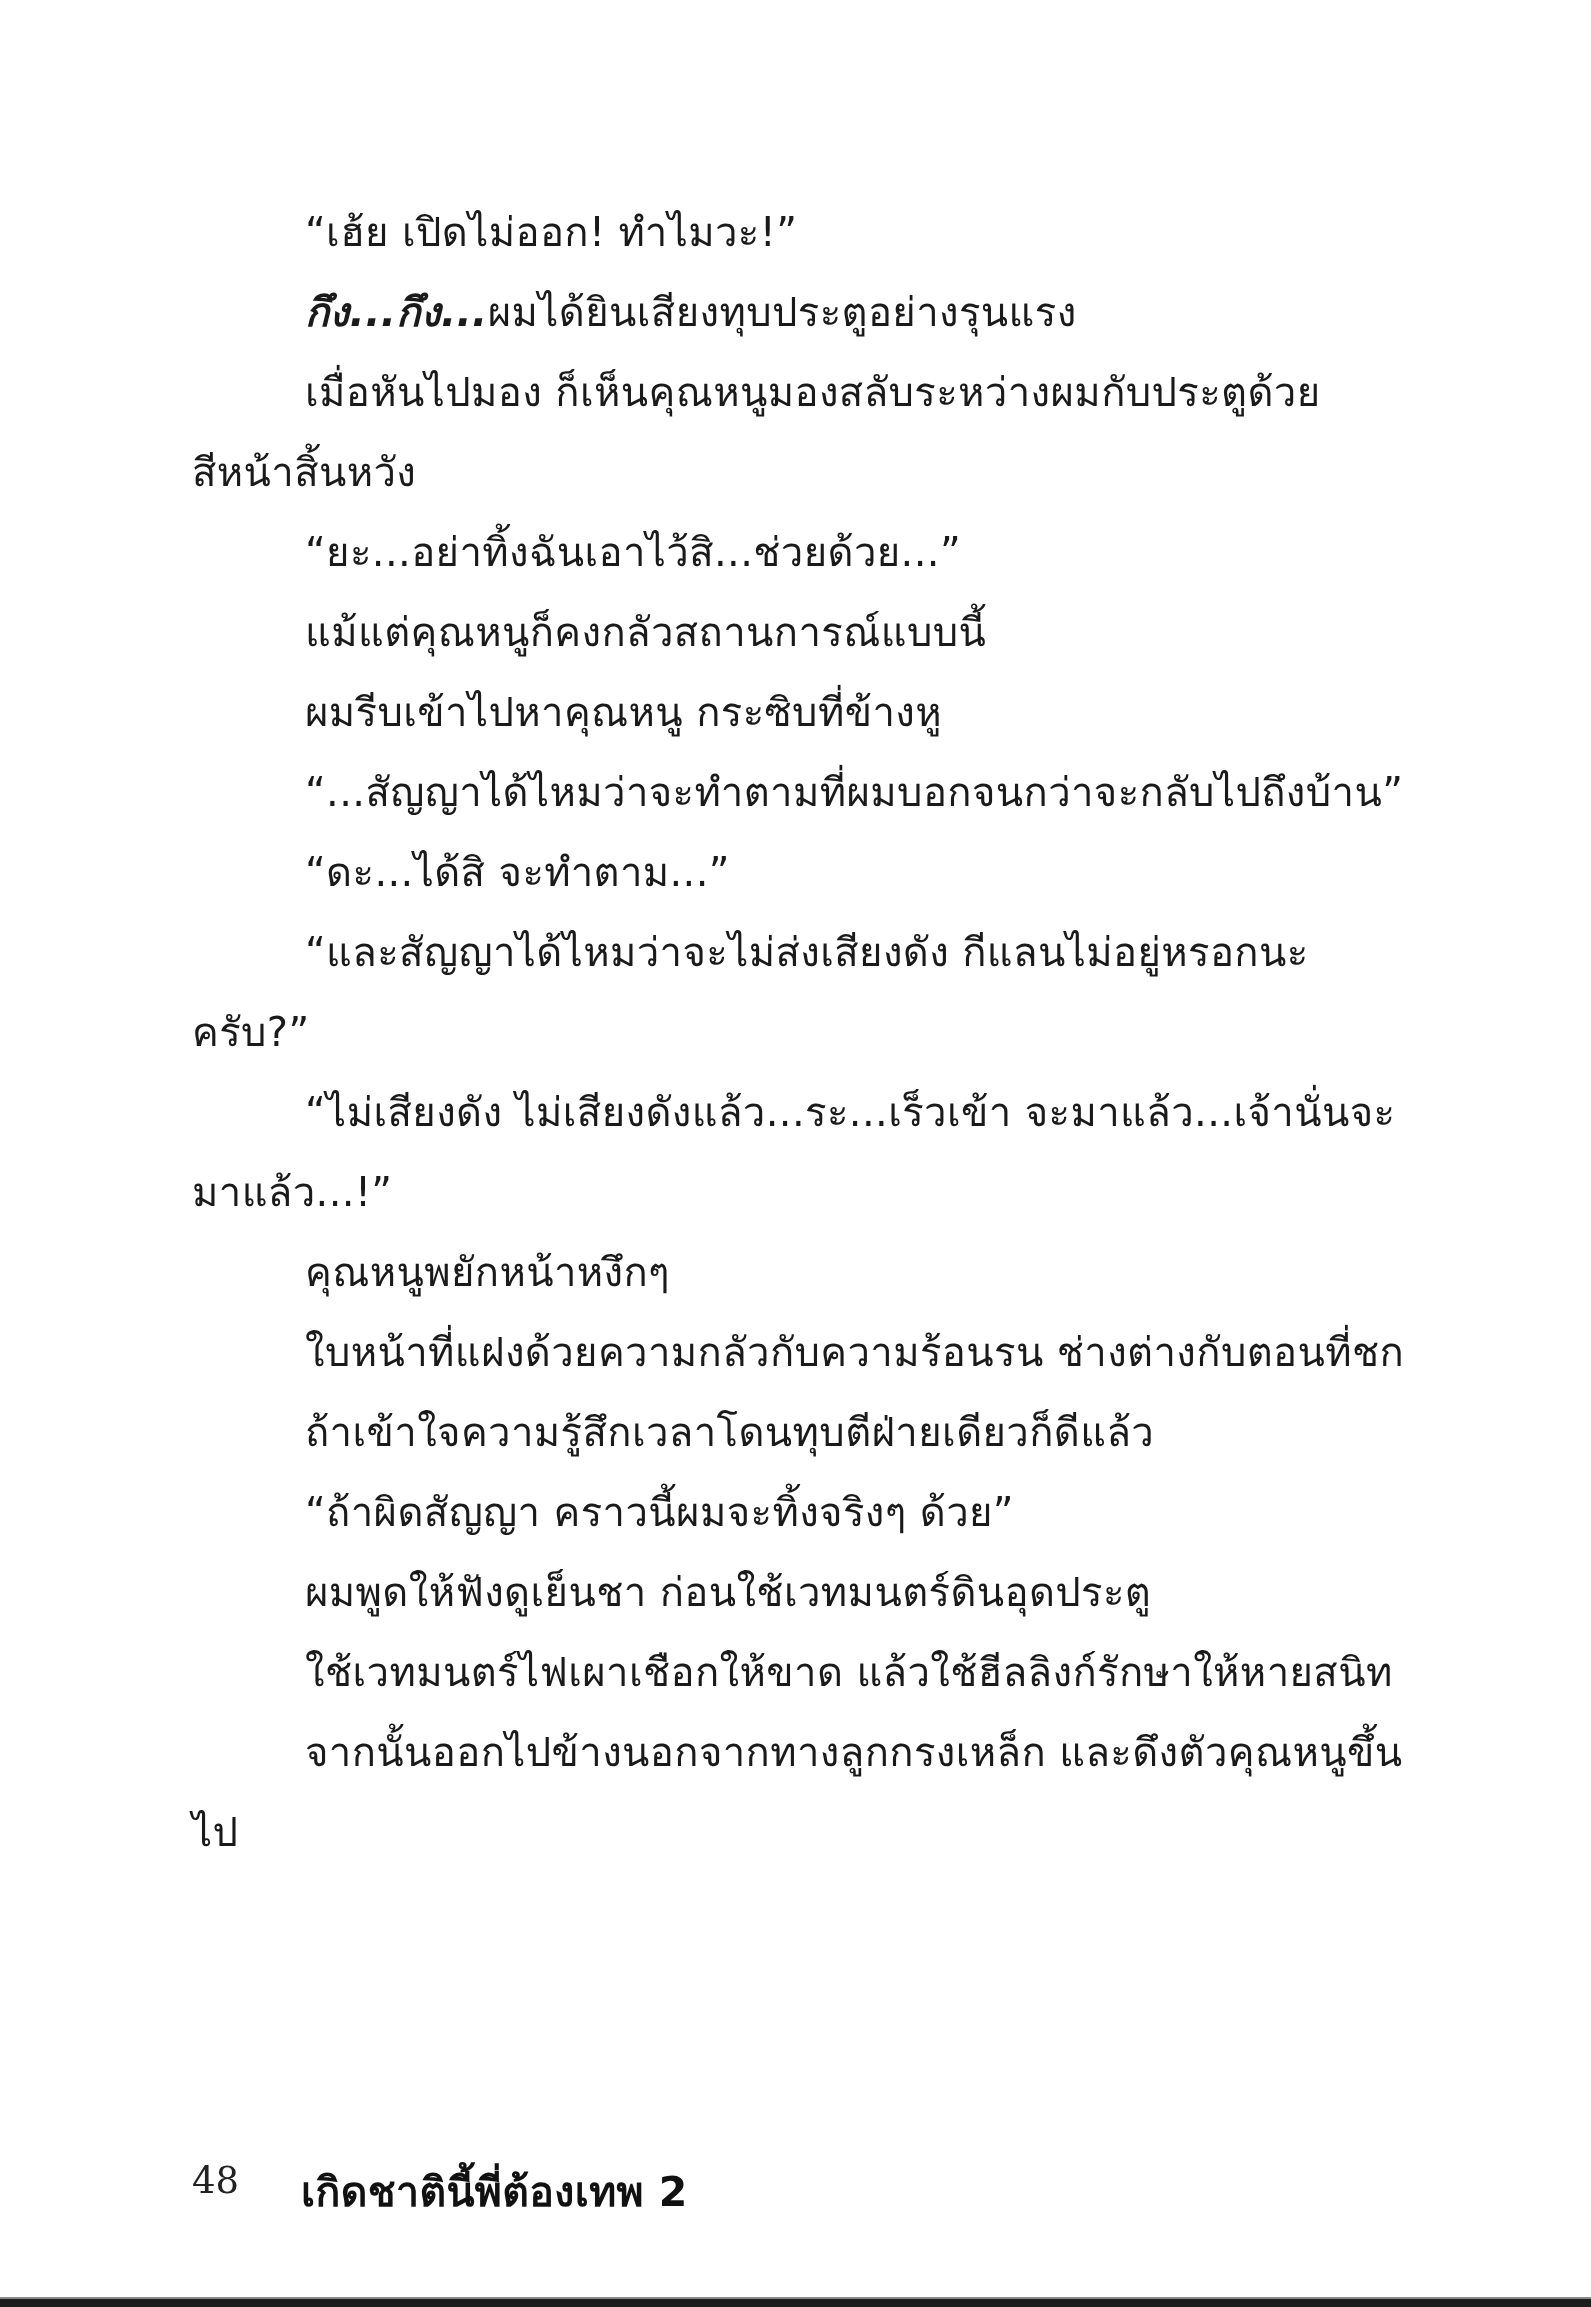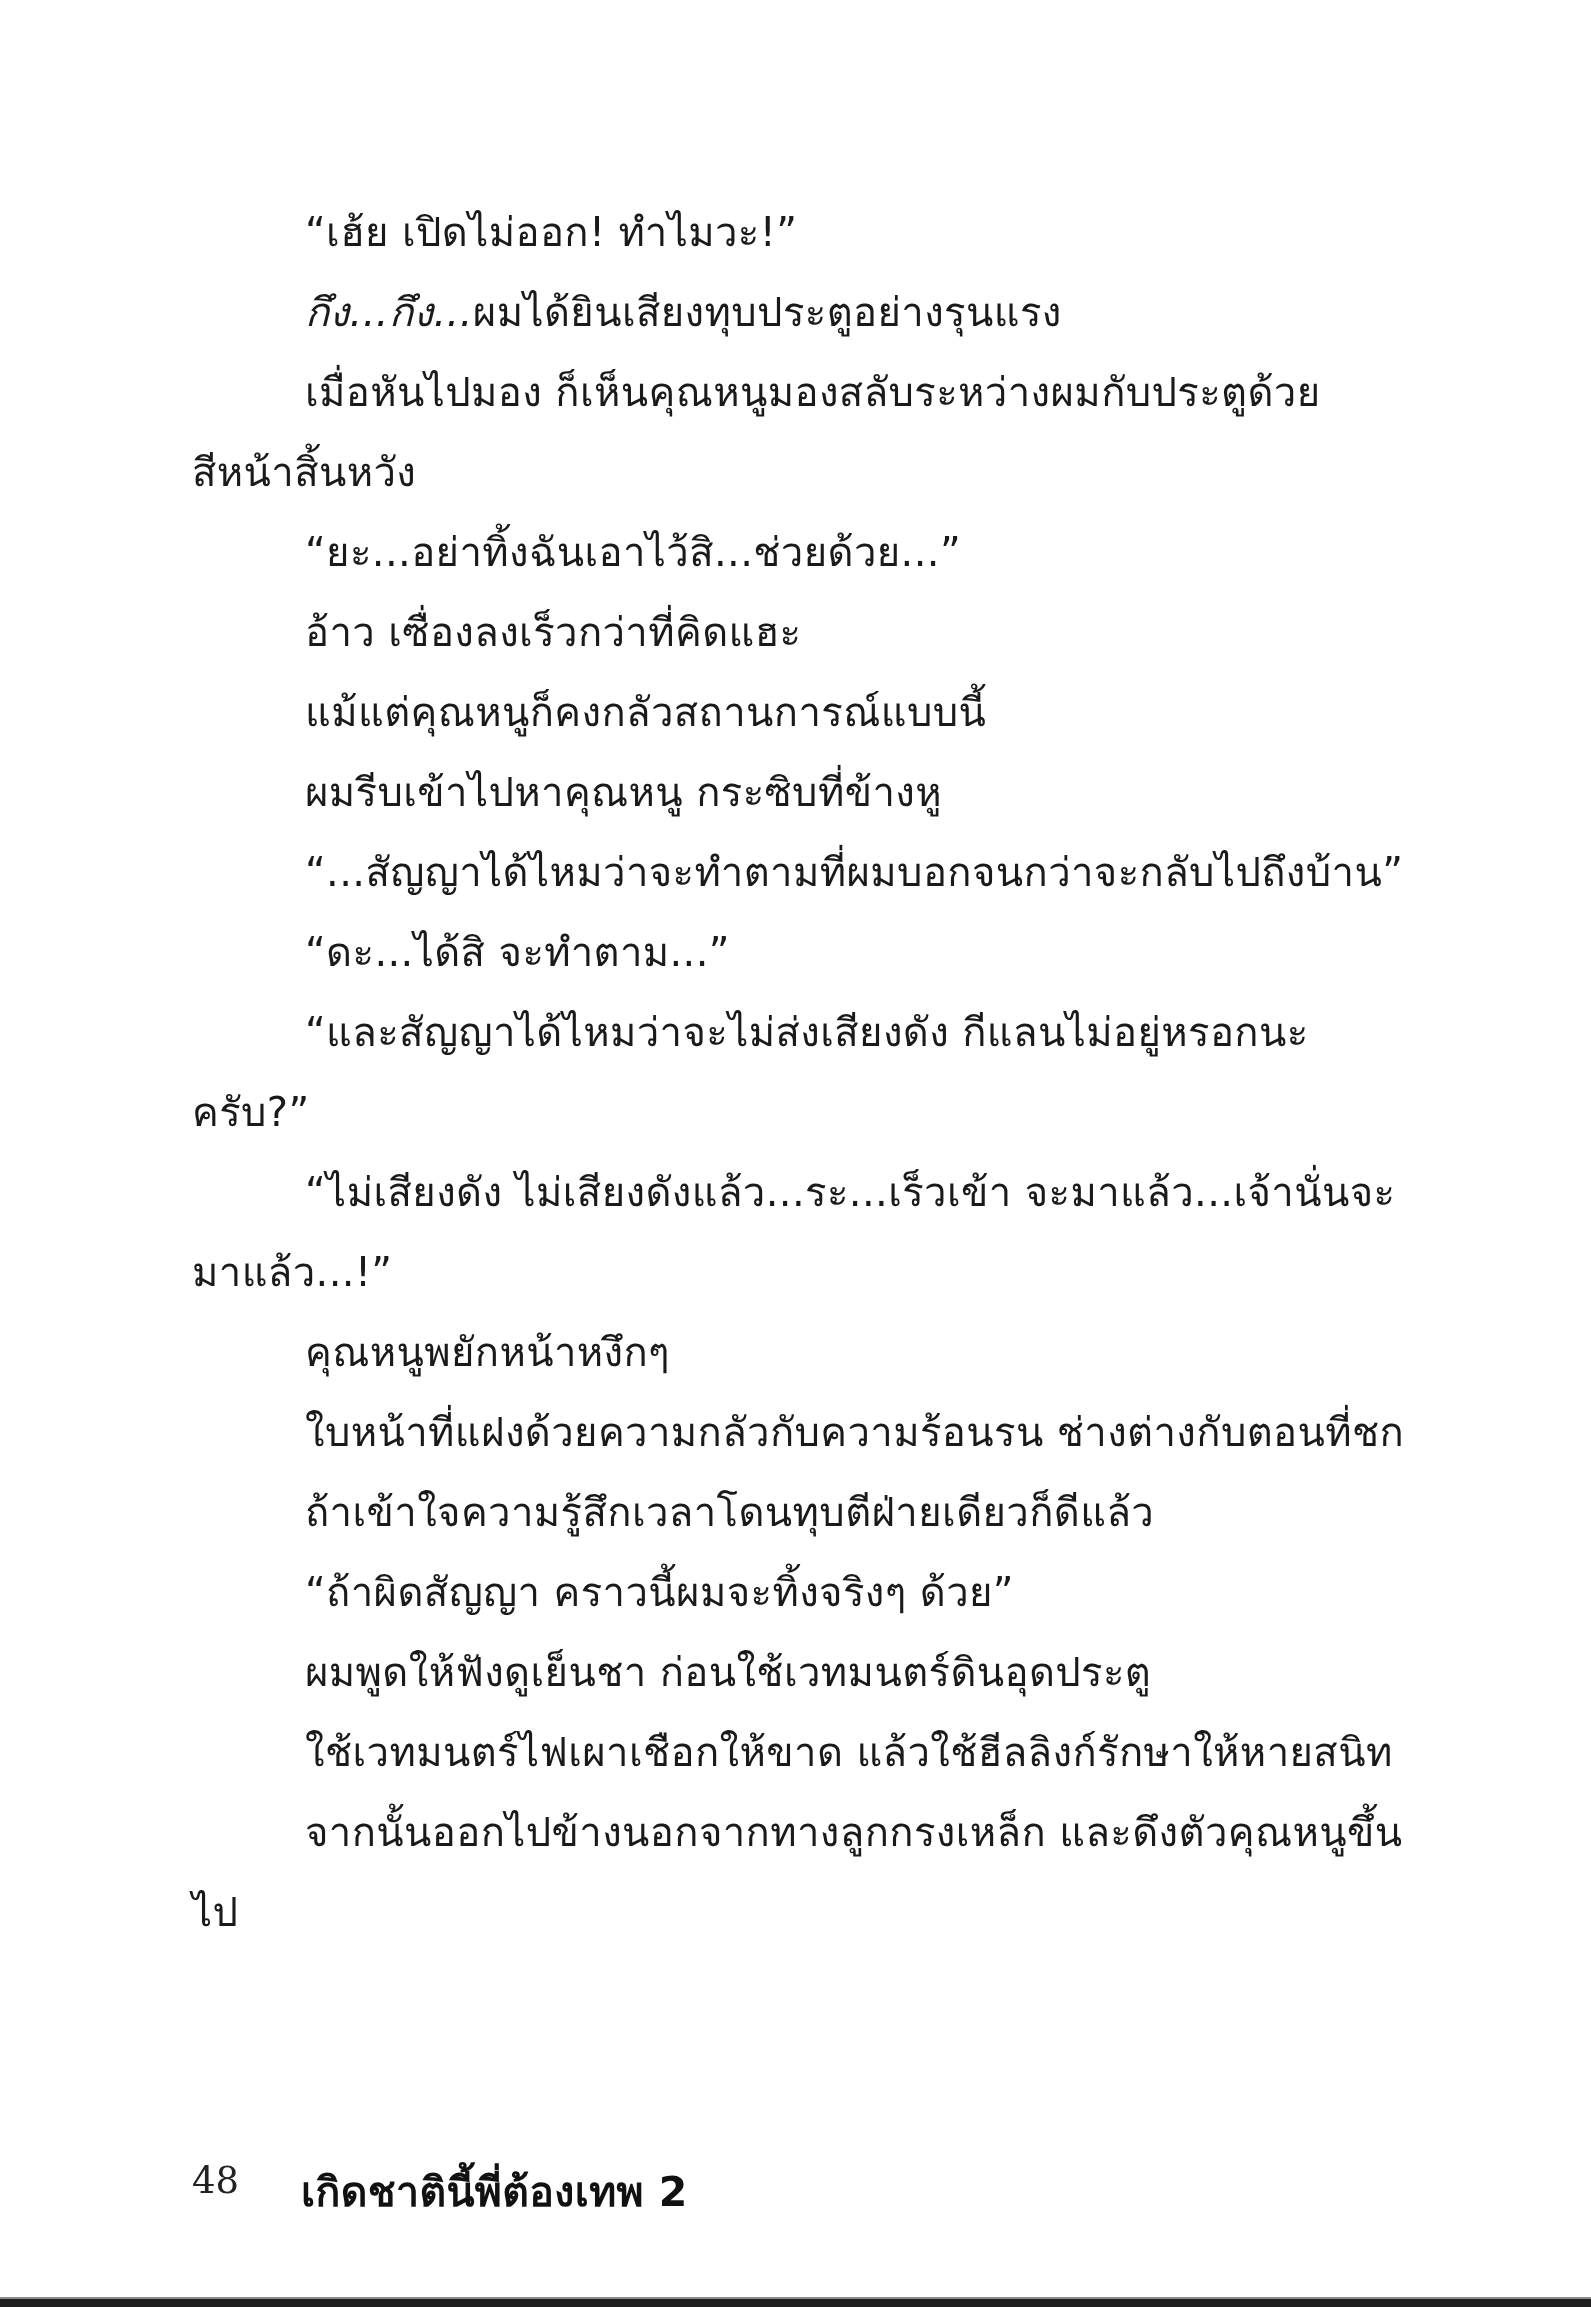--- a/index.html
+++ b/index.html
@@ -31,21 +31,21 @@
     height: 80px;
     line-height: 80px;
     font-size: 40px;
     white-space: nowrap;
     letter-spacing: 0.4px;
   }
   .line.indent {
     padding-left: 113px;
   }
   .line .prefix {
-    font-weight: normal;
+    font-weight: bold;
     font-style: italic;
   }
   .footer {
     position: absolute;
     left: 192px;
     top: 2159px;
     display: flex;
     align-items: flex-start;
     gap: 62px;
   }
@@ -79,21 +79,20 @@
     <p class="line indent"><span class="prefix"></span><span class="body">“เฮ้ย เปิดไม่ออก! ทำไมวะ!”</span></p>
 
     <p class="line indent"><span class="prefix">กึง...กึง...</span><span class="body">ผมได้ยินเสียงทุบประตูอย่างรุนแรง</span></p>
 
     <p class="line indent"><span class="prefix"></span><span class="body">เมื่อหันไปมอง ก็เห็นคุณหนูมองสลับระหว่างผมกับประตูด้วย</span></p>
 
     <p class="line"><span class="prefix"></span><span class="body">สีหน้าสิ้นหวัง</span></p>
 
     <p class="line indent"><span class="prefix"></span><span class="body">“ยะ...อย่าทิ้งฉันเอาไว้สิ...ช่วยด้วย...”</span></p>
 
-    <p class="line indent"><span class="prefix"></span><span class="body">อ้าว เซื่องลงเร็วกว่าที่คิดแฮะ</span></p>
 
     <p class="line indent"><span class="prefix"></span><span class="body">แม้แต่คุณหนูก็คงกลัวสถานการณ์แบบนี้</span></p>
 
     <p class="line indent"><span class="prefix"></span><span class="body">ผมรีบเข้าไปหาคุณหนู กระซิบที่ข้างหู</span></p>
 
     <p class="line indent"><span class="prefix"></span><span class="body">“...สัญญาได้ไหมว่าจะทำตามที่ผมบอกจนกว่าจะกลับไปถึงบ้าน”</span></p>
 
     <p class="line indent"><span class="prefix"></span><span class="body">“ดะ...ได้สิ จะทำตาม...”</span></p>
 
     <p class="line indent"><span class="prefix"></span><span class="body">“และสัญญาได้ไหมว่าจะไม่ส่งเสียงดัง กีแลนไม่อยู่หรอกนะ</span></p>

